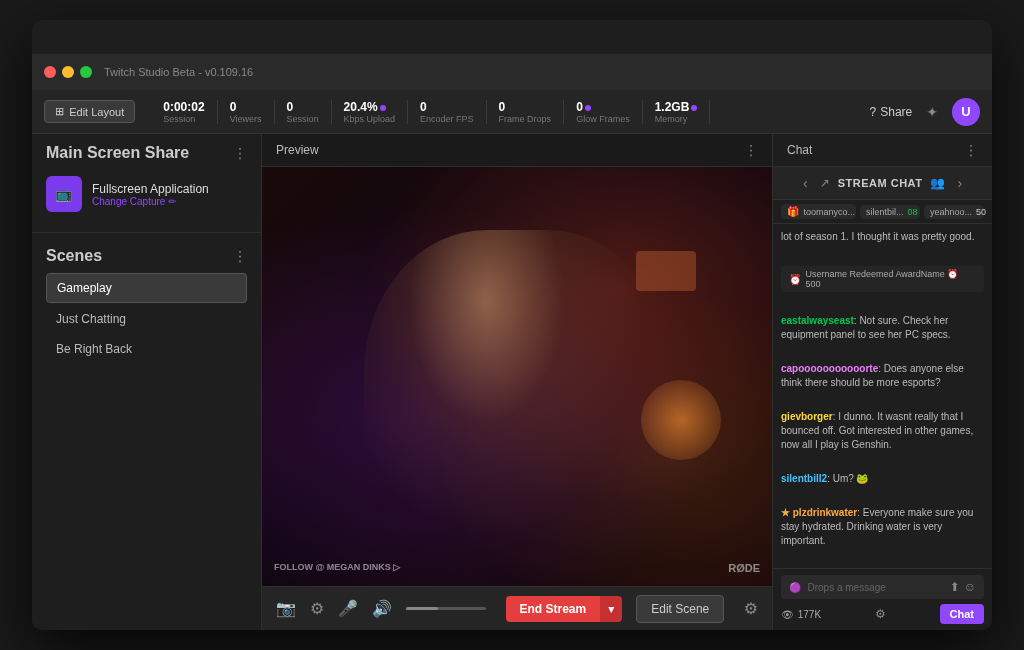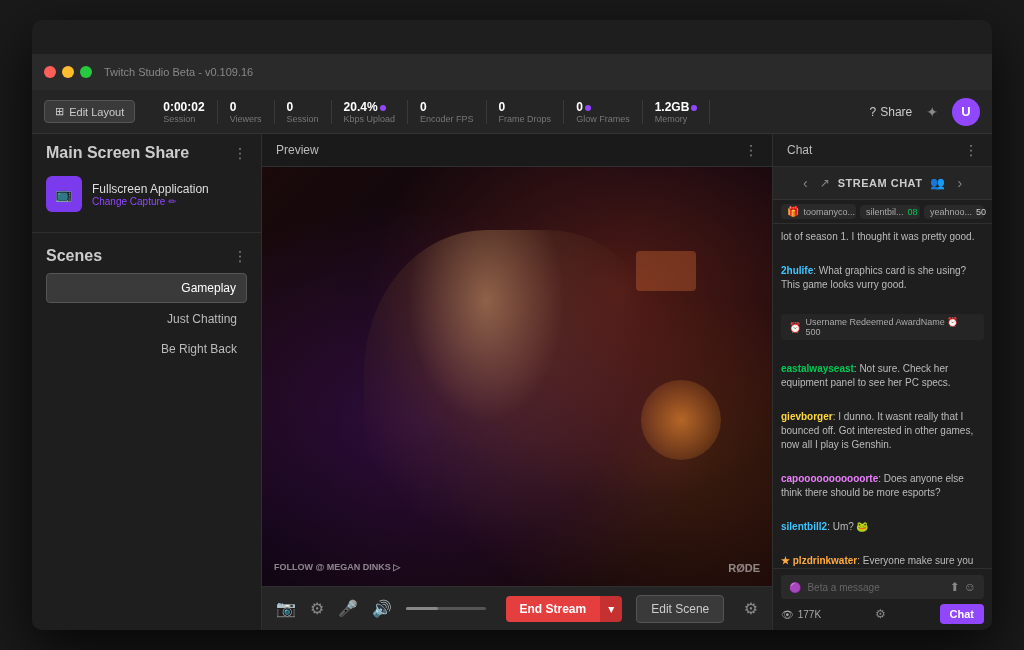--- a/index.html
+++ b/index.html
@@ -198,21 +198,20 @@
       padding: 10px 14px;
       flex: 1;
     }
     .scene-item {
       padding: 7px 10px;
       border-radius: 4px;
       cursor: pointer;
       color: #bbb;
       font-size: 12px;
       margin-bottom: 2px;
-      text-align: right;
     }
     .scene-item.active {
       background: #3a3a3a;
       color: #fff;
       border: 1px solid #555;
     }
     
     .preview-area {
       flex: 1;
       background: #1a1a1a;
@@ -673,47 +672,44 @@
         </div>
         <div class="viewer-badge">
           <span class="viewer-name">yeahnoo...</span>
           <span class="viewer-count">50</span>
         </div>
       </div>
       <div class="chat-messages">
         <div class="chat-message">
           <span class="msg-text">lot of season 1. I thought it was pretty good.</span>
         </div>
-        <div class="chat-message">
-          <span class="username username-blue">2hulife</span><span class="msg-text">: What graphics card is she using? This game looks vurry good.</span>
-        </div>
         <div class="redeem-bar">
           <span class="redeem-icon">⏰</span>
           <span>Username Redeemed AwardName ⏰ 500</span>
         </div>
         <div class="chat-message">
           <span class="username username-green">eastalwayseast</span><span class="msg-text">: Not sure. Check her equipment panel to see her PC specs.</span>
         </div>
         <div class="chat-message">
+          <span class="username username-purple">capooooooooooorte</span><span class="msg-text">: Does anyone else think there should be more esports?</span>
+        </div>
+        <div class="chat-message">
           <span class="username username-yellow">gievborger</span><span class="msg-text">: I dunno. It wasnt really that I bounced off. Got interested in other games, now all I play is Genshin.</span>
-        </div>
-        <div class="chat-message">
-          <span class="username username-purple">capooooooooooorte</span><span class="msg-text">: Does anyone else think there should be more esports?</span>
         </div>
         <div class="chat-message">
           <span class="username username-blue">silentbill2</span><span class="msg-text">: Um? 🐸</span>
         </div>
         <div class="chat-message">
           <span class="username username-orange">★ plzdrinkwater</span><span class="msg-text">: Everyone make sure you stay hydrated. Drinking water is very important.</span>
         </div>
       </div>
       <div class="chat-input-area">
         <div class="chat-input-row">
           <span class="chat-input-icon">🟣</span>
-          <span class="chat-input-placeholder">Beta a message</span>
+          <span class="chat-input-placeholder">Drops a message</span>
           <div class="chat-input-btns">
             <span class="chat-input-btn">⬆</span>
             <span class="chat-input-btn">☺</span>
           </div>
         </div>
         <div class="chat-bottom-row">
           <div class="viewer-count-row">
             <span>👁</span>
             <span>177K</span>
           </div>

